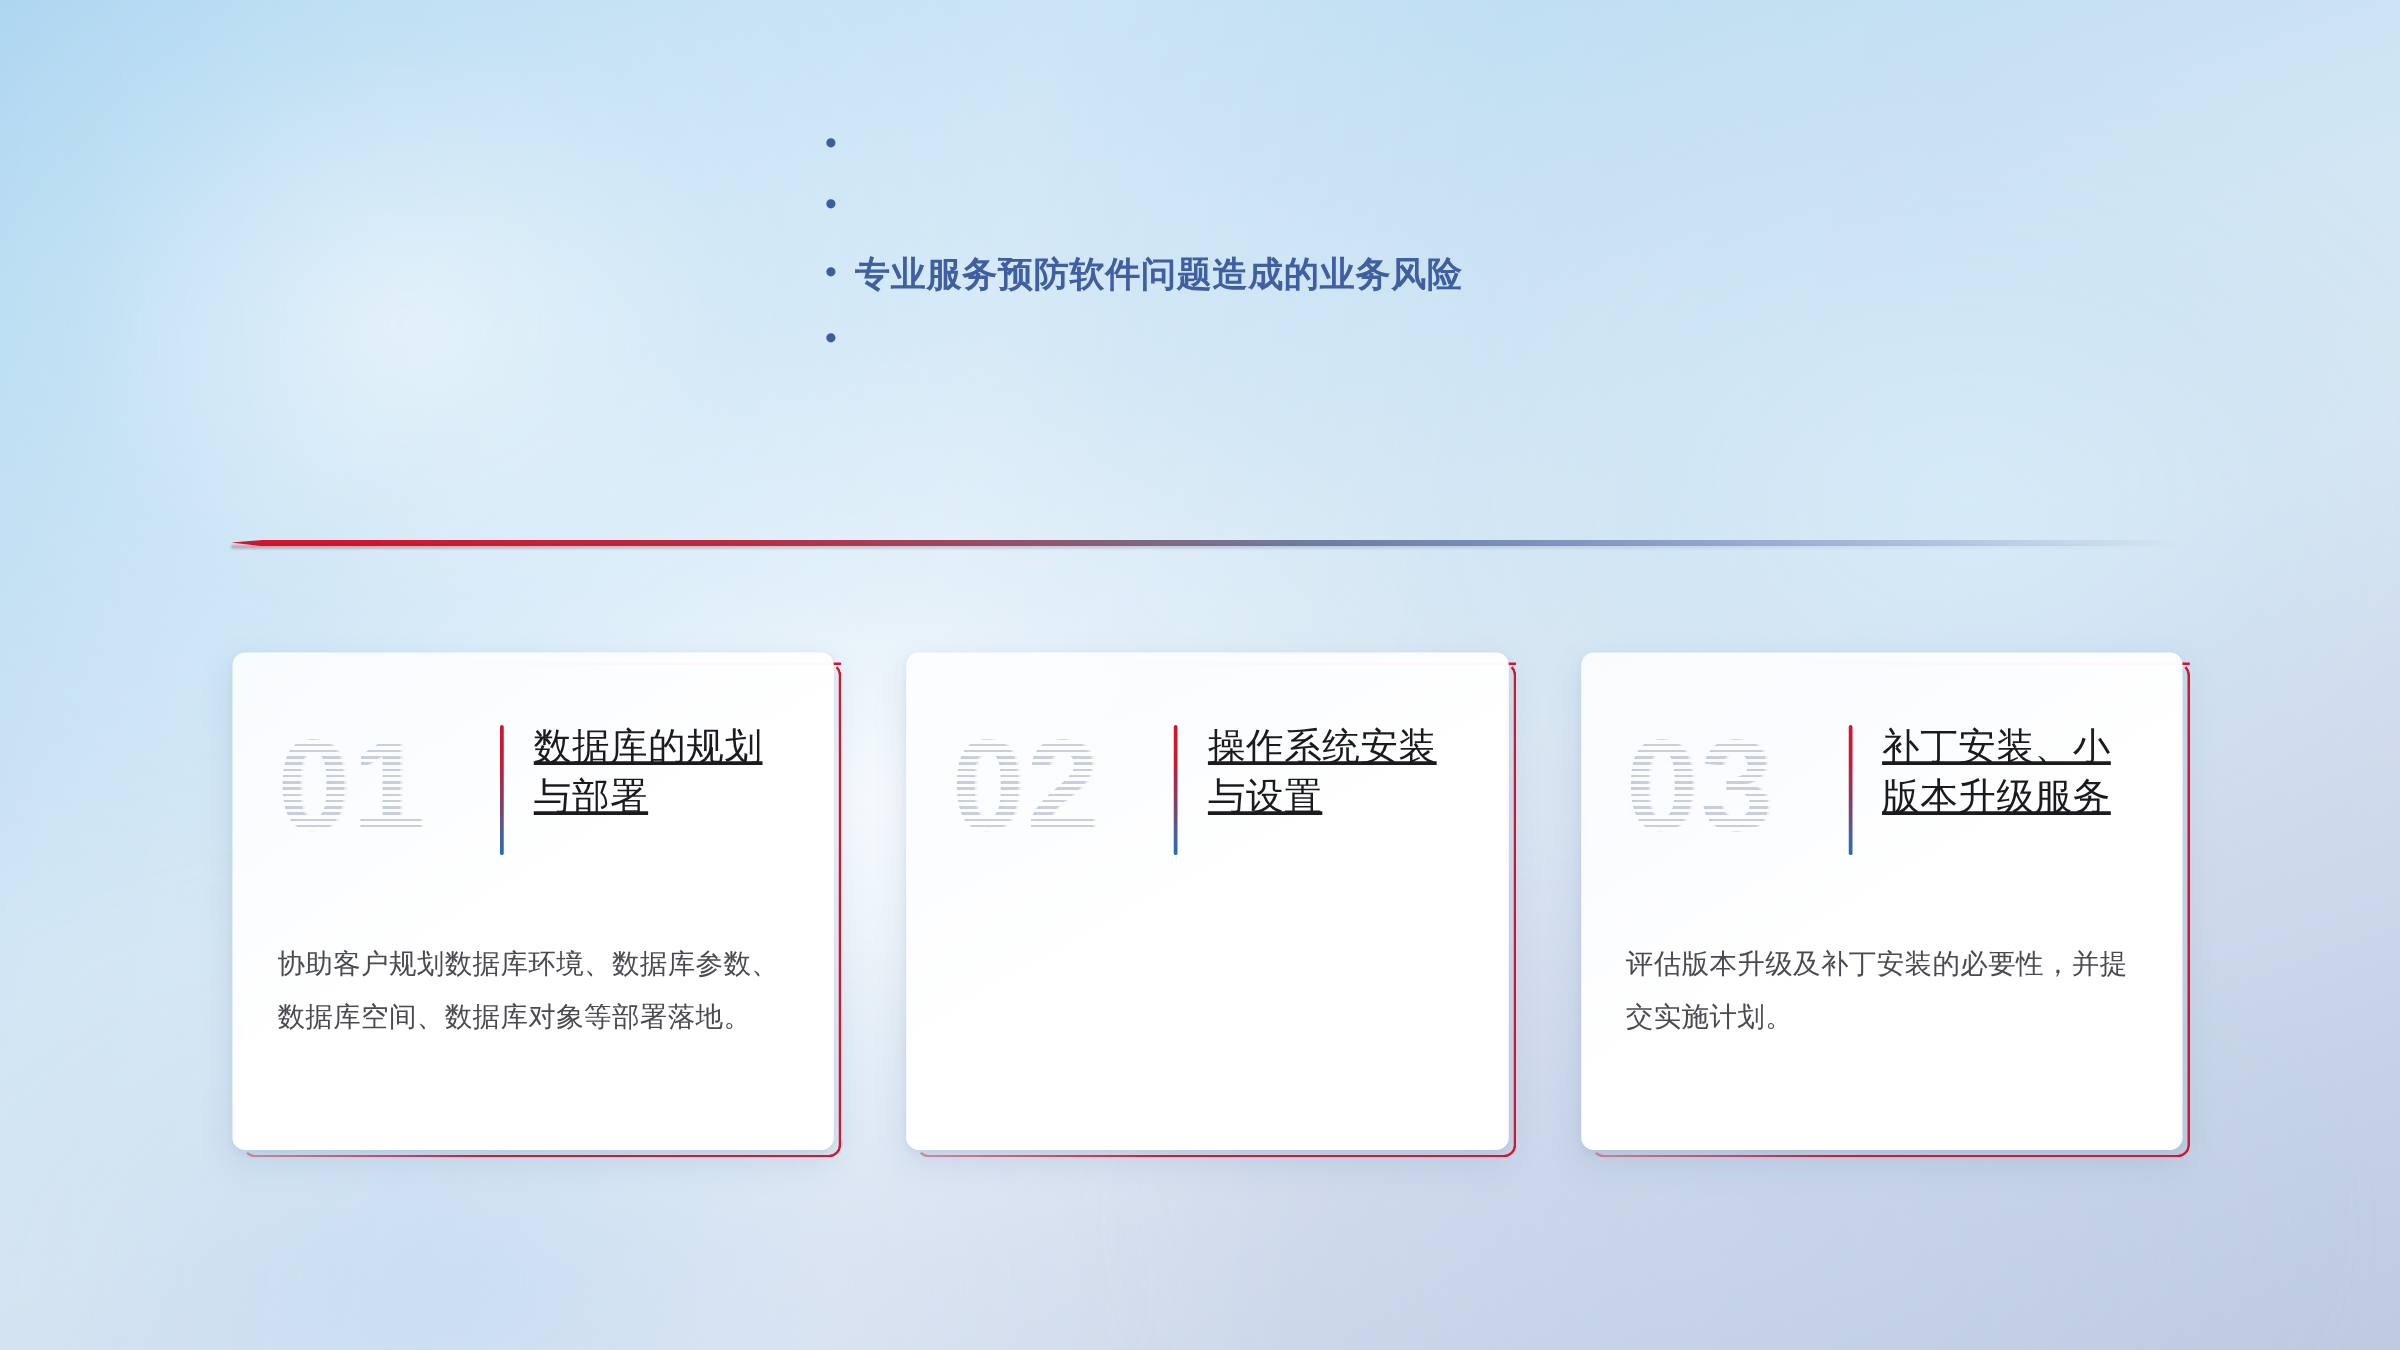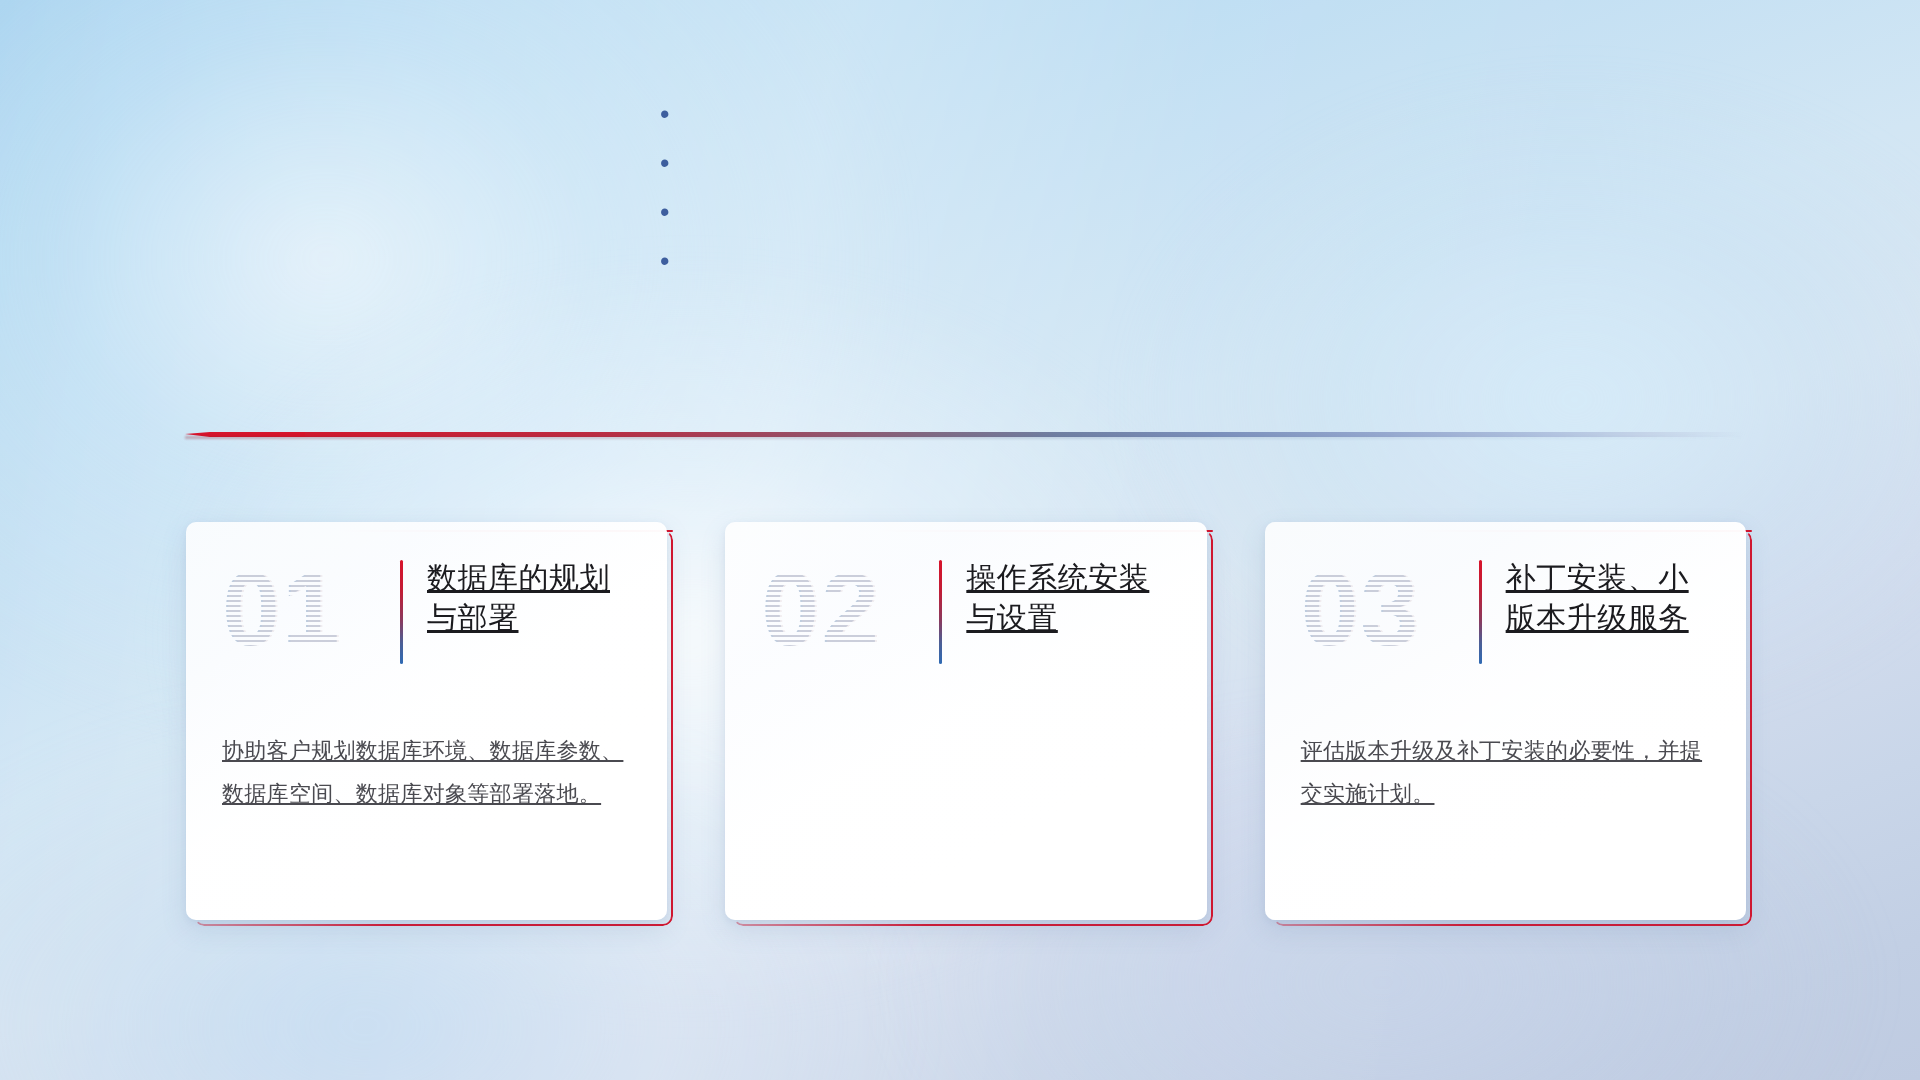--- a/index.html
+++ b/index.html
@@ -247,20 +247,21 @@
       #ffffff 100%);
     box-shadow: 0 10px 26px rgba(96,124,168,0.16),
                 0 2px 6px rgba(96,124,168,0.10);
     overflow: hidden;
   }
   .card-inner {
     position: absolute;
     inset: 0;
     padding: 34px 40px 0 36px;
     box-sizing: border-box;
+    margin-top: 20px;
   }
 
   .card-head {
     display: flex;
     align-items: flex-start;
     height: 130px;
   }
   
   .ghost-num {
     position: relative;
@@ -309,21 +310,20 @@
     letter-spacing: 0.5px;
     padding-top: 2px;
     text-decoration: underline;
   }
   .card-desc {
     margin-top: 44px;
     font-size: 22px;
     line-height: 1.95;
     color: #4a4a50;
     letter-spacing: 0.3px;
-    text-decoration: underline;
   }
 </style>
 </head>
 <body>
 
 <div class="stage">
 
   <div class="bg-base"></div>
   <div class="bg-glow-a"></div>
   <div class="bg-glow-b"></div>
@@ -334,20 +334,21 @@
 
   <div class="bullets">
     <div class="bullet-row">
       <span class="bullet-dot">•</span>
     </div>
     <div class="bullet-row">
       <span class="bullet-dot">•</span>
     </div>
     <div class="bullet-row">
       <span class="bullet-dot">•</span>
+      <span class="bullet-text">专业服务预防软件问题造成的业务风险</span>
     </div>
     <div class="bullet-row">
       <span class="bullet-dot">•</span>
     </div>
   </div>
 
   <div class="divider-wrap">
     <div class="divider-line"></div>
     <div class="divider-taper"></div>
     <div class="divider-shade"></div>

